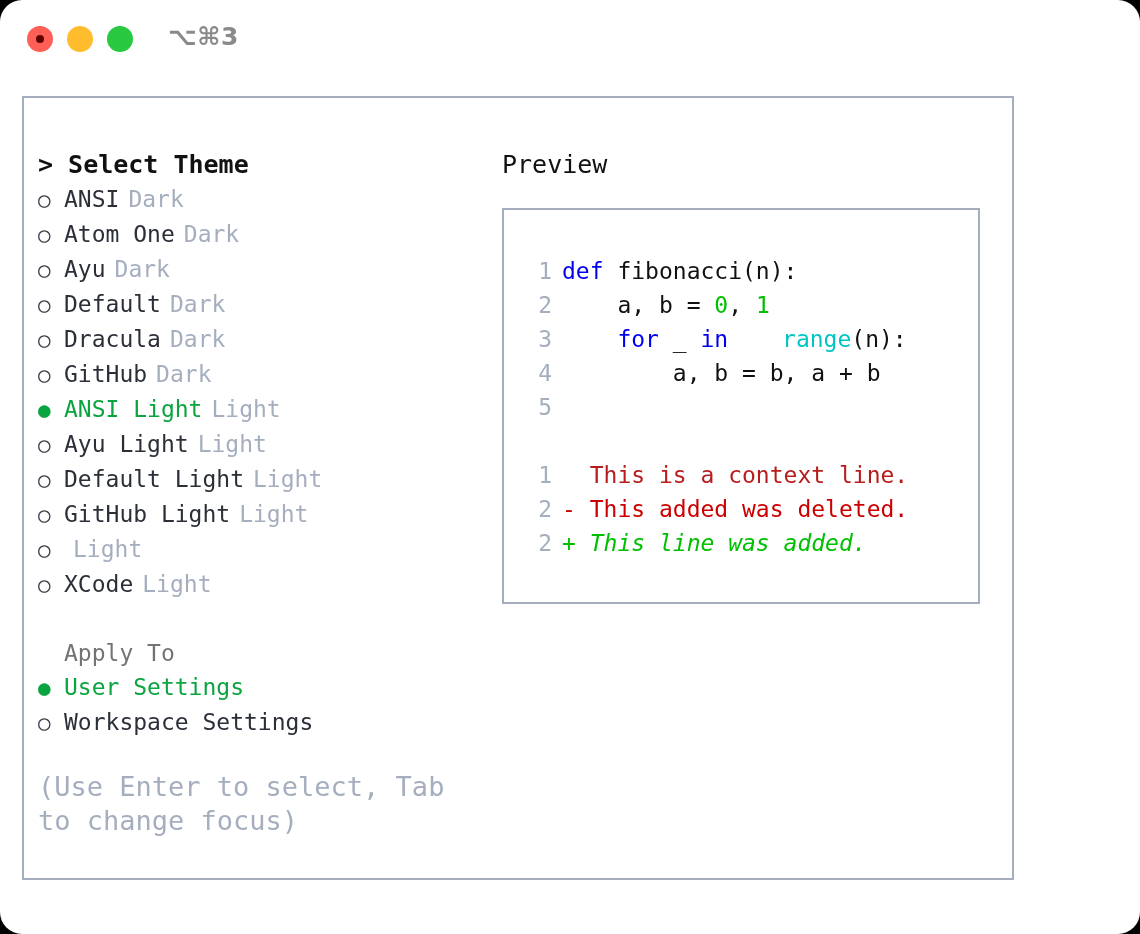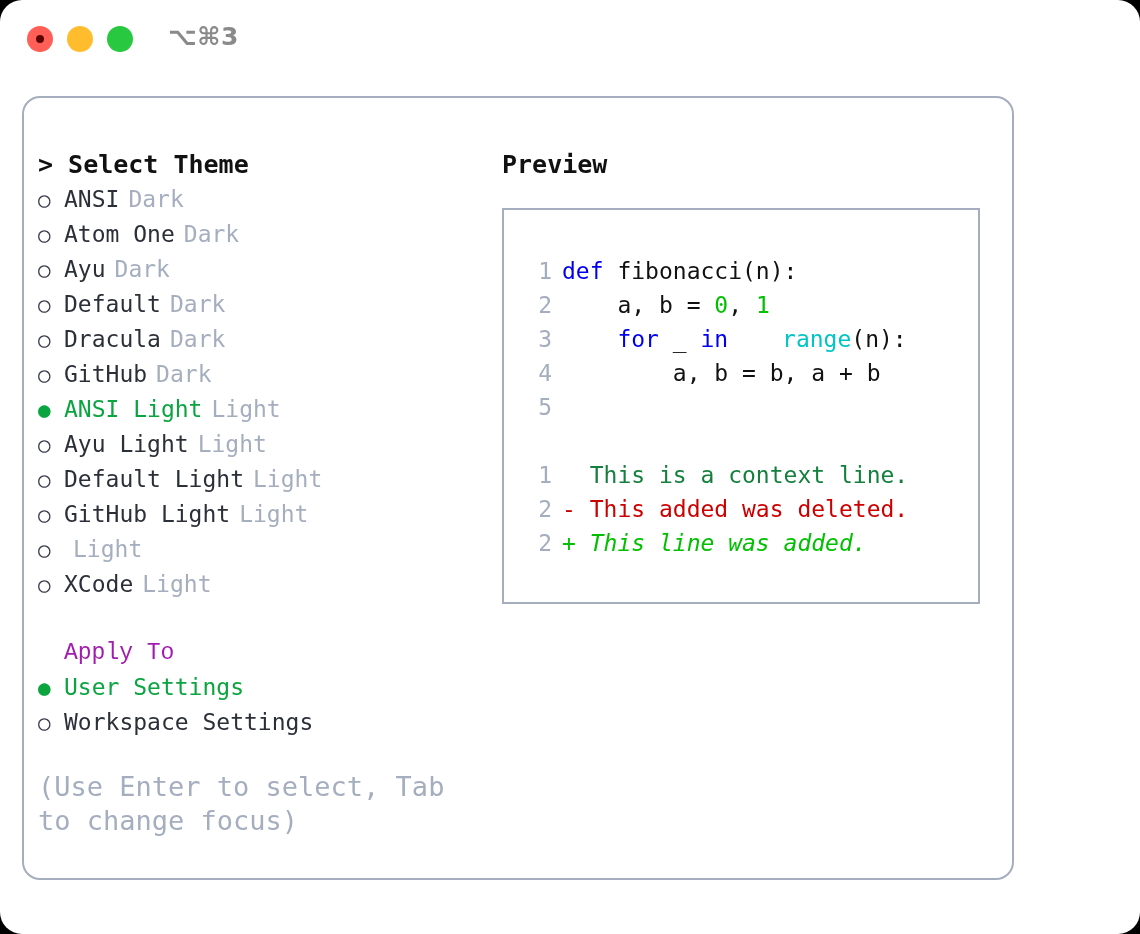--- a/index.html
+++ b/index.html
@@ -70,21 +70,21 @@
   }
 
   
   .panel {
     position: absolute;
     left: 22px;
     top: 96px;
     width: 992px;
     height: 784px;
     border: 2px solid #a5aebf;
-    border-radius: 18px;
+    border-radius: 0;
     box-sizing: border-box;
     background: #ffffff;
   }
 
   .cols {
     position: absolute;
     left: 0; top: 0;
     width: 100%; height: 100%;
   }
 
@@ -131,40 +131,39 @@
   .tag {
     color: #a5aebf;
     margin-left: 9px;
   }
   .row.selected .tag { color: #a5aebf; }
 
   .section-gap { height: 34px; }
 
   .sub-heading {
     font-size: 23px;
-    color: #a21caf;
+    color: #737373;
     line-height: 34px;
     padding-left: 26px;
     white-space: pre;
-    font-family: Liberation Mono, monospace;
   }
 
   .hint {
     margin-top: 30px;
     font-size: 27px;
     line-height: 34px;
     color: #a5aebf;
     width: 420px;
     white-space: pre-wrap;
   }
 
   
   .preview-title {
     font-size: 25px;
-    font-weight: bold;
+    font-weight: normal;
     color: #111111;
     line-height: 34px;
   }
   .preview-box {
     margin-top: 26px;
     width: 478px;
     height: 396px;
     border: 2px solid #a5aebf;
     box-sizing: border-box;
     background: #ffffff;
@@ -180,21 +179,21 @@
     width: 30px;
     flex: 0 0 30px;
     text-align: right;
     color: #a5aebf;
     margin-right: 10px;
   }
   .code-text { color: #111111; }
   .kw   { color: #0000ee; }
   .fn   { color: #00c5c5; margin-left: 40px; }
   .num  { color: #00c000; }
-  .ctx  { color: #15803d; }
+  .ctx  { color: #b91c1c; }
   .del  { color: #cc0000; }
   .add  { color: #00c000; font-style: italic; }
   .blank-line { height: 34px; }
 </style>
 </head>
 <body>
 
 <div class="window">
 
   <div class="titlebar">

